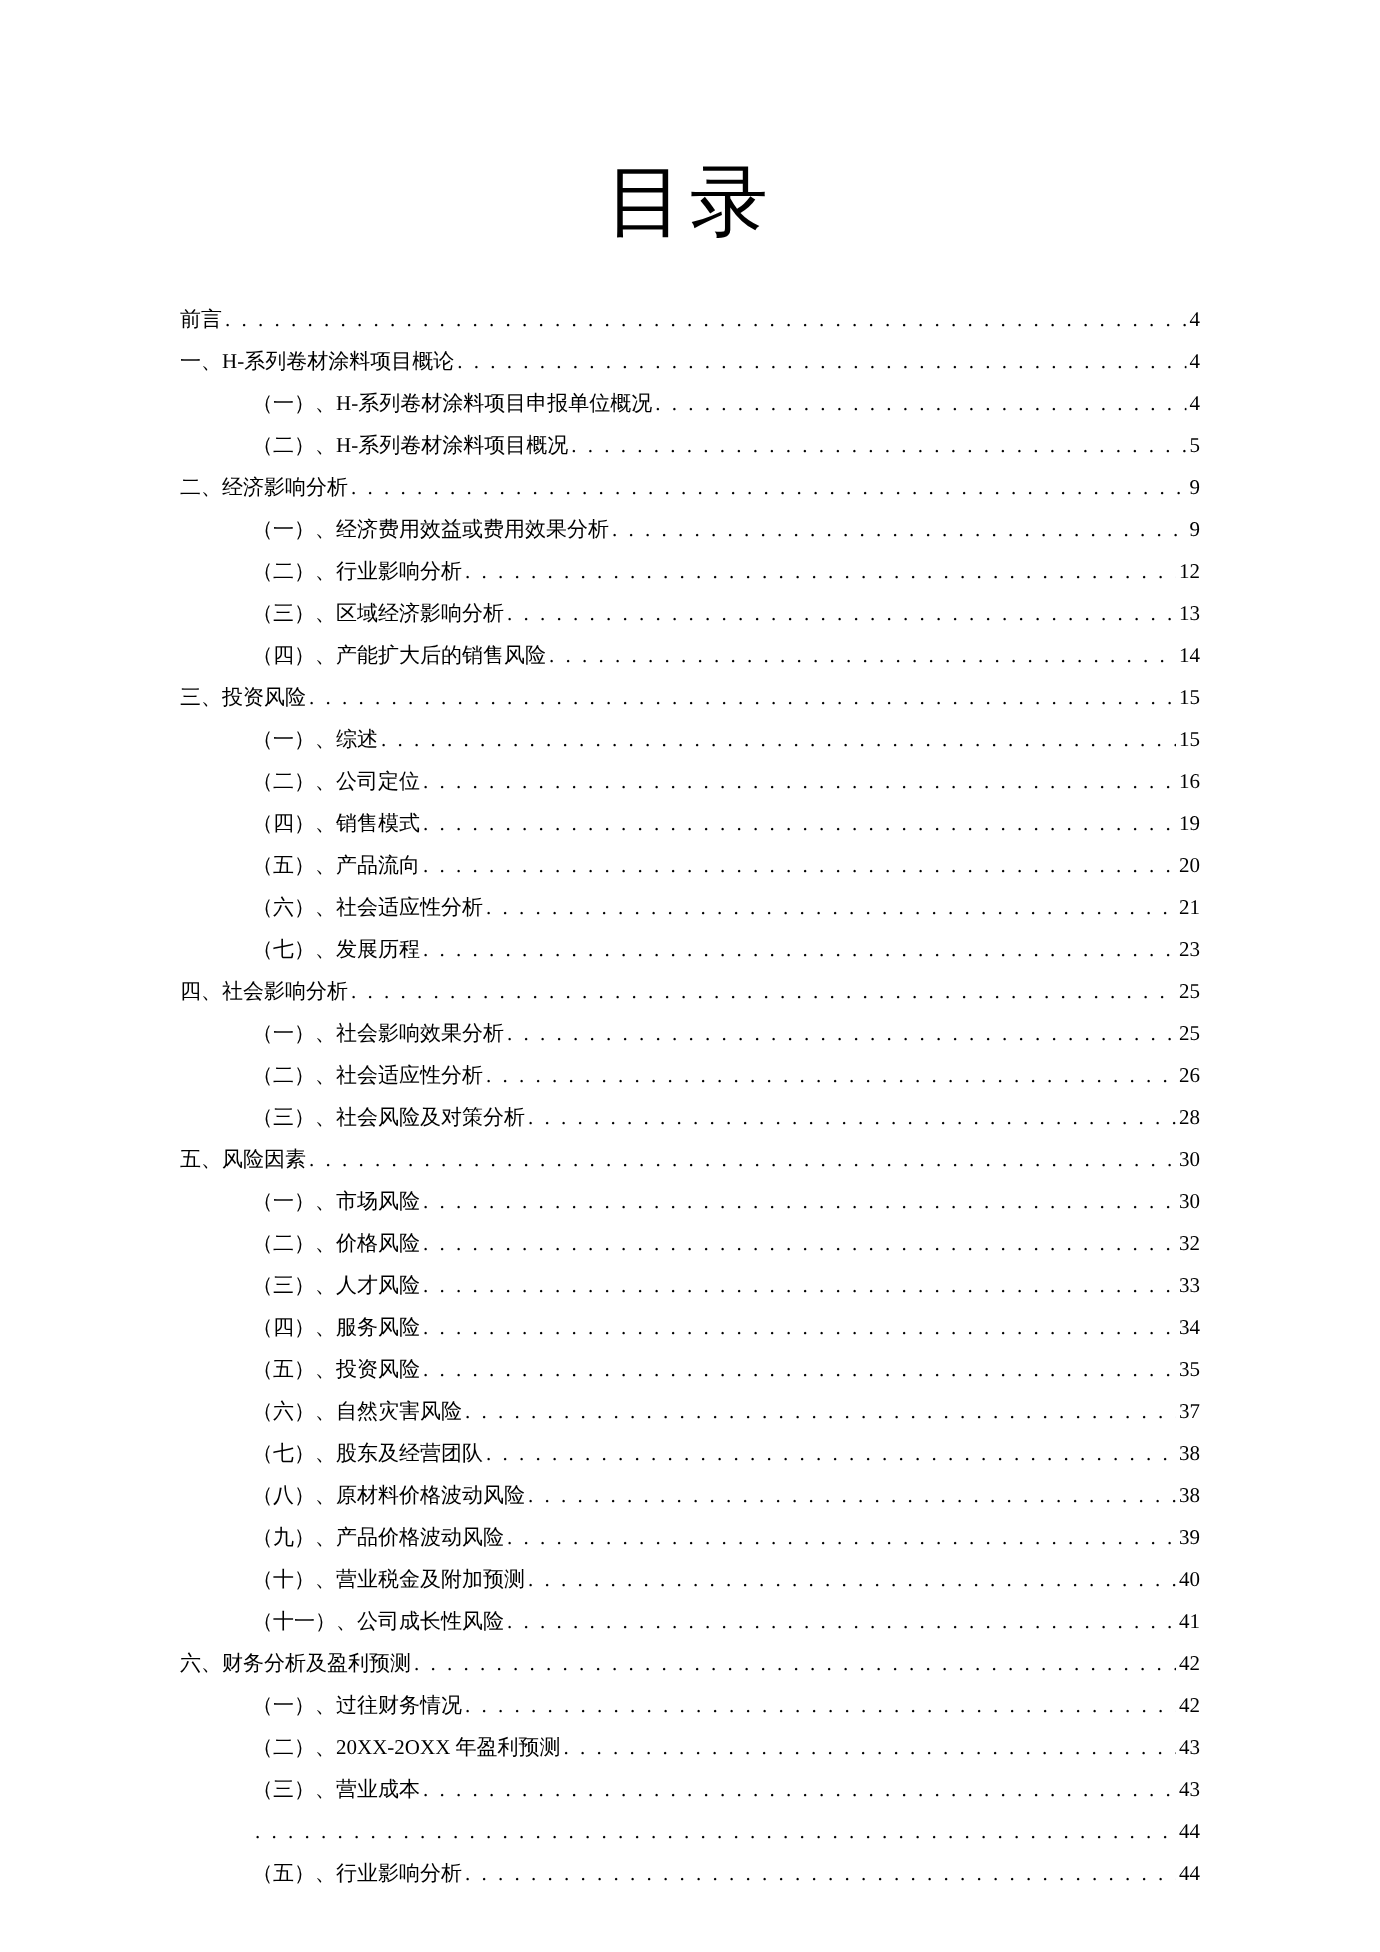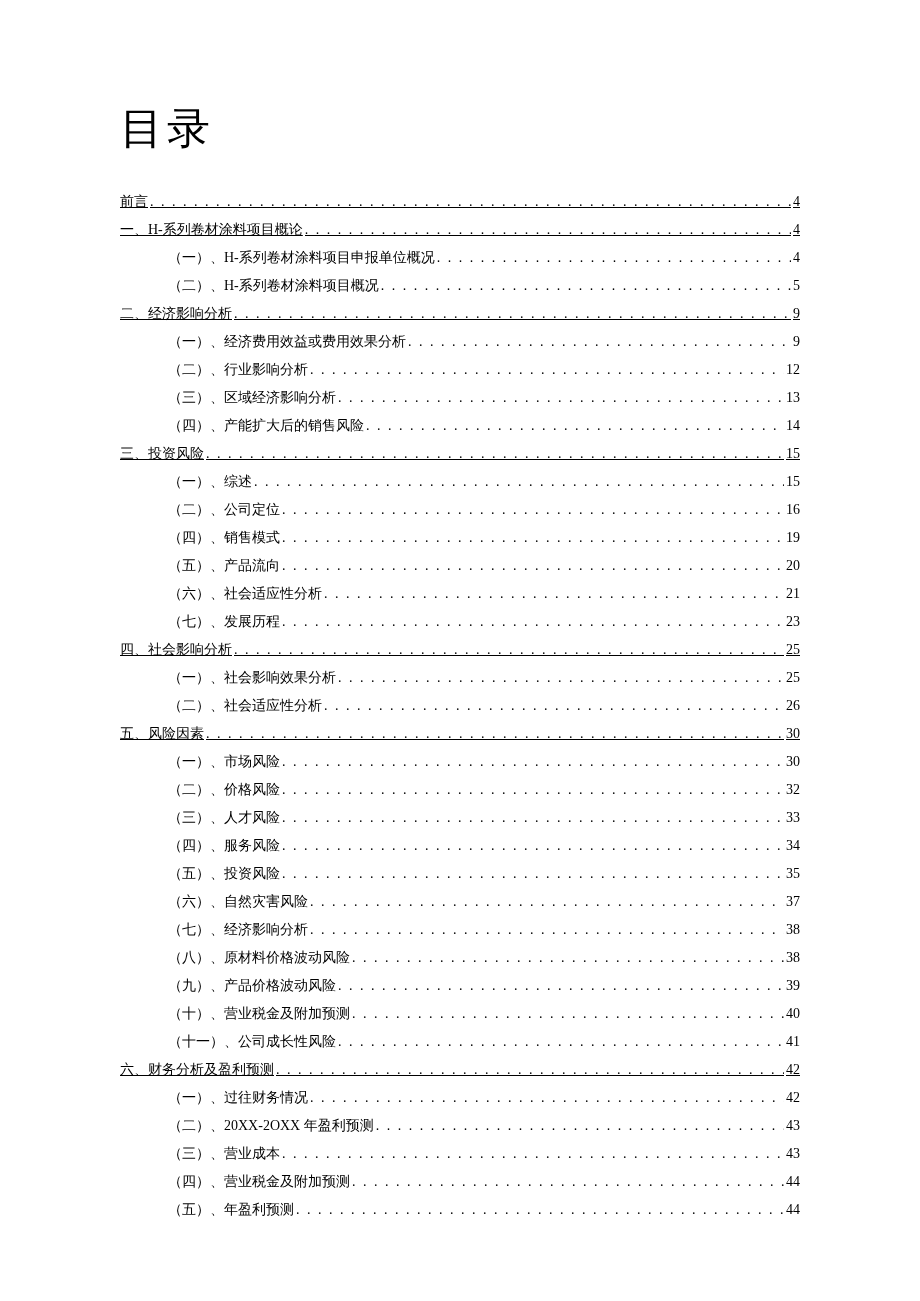--- a/index.html
+++ b/index.html
@@ -6,21 +6,22 @@
     background: #ffffff;
     margin: 0;
     padding: 0;
     font-family: "SimSun", "宋体", serif;
     width: 920px;
   }
   .page {
     padding: 100px 120px 60px 120px;
   }
   .title {
-    font-size: 43px;
+    text-align: center;
+    font-size: 52px;
     font-family: "SimSun", "宋体", serif;
     letter-spacing: 4px;
     margin-bottom: 30px;
   }
   .toc {
     font-size: 14px;
     color: #000;
   }
   .entry {
     display: flex;
@@ -38,21 +39,21 @@
     color: #000;
     margin: 0 2px;
   }
   .entry .dots::after {
     content: ". . . . . . . . . . . . . . . . . . . . . . . . . . . . . . . . . . . . . . . . . . . . . . . . . . . . . . . . . . . . . . . . . . . . . . . . . . . . . . . . . . . . . . . . . . . . . . . . . . . . . . . . . . . . . . . . . . . . . . . . . . . . . . . . . . . . . . . . . . . . . . . . . . . . . . . . . . . . . . . . . . . . . . . . . . . . . . . . . . . . . . . . . . . . . . . . . . . . . . . . ";
   }
   .entry .page-num {
     flex: 0 0 auto;
     text-align: right;
   }
-  .level-0 { padding-left: 0; text-decoration: underline; }
+  .level-0 { padding-left: 0; }
   .level-1 { padding-left: 48px; }
 </style>
 </head>
 <body>
 
 <div class="page">
   <div class="title">目录</div>
   <div class="toc" id="toc">
       <div class="entry level-0">
         <span class="label">前言</span>
@@ -142,20 +143,25 @@
       <div class="entry level-1">
         <span class="label">（一）、社会影响效果分析</span>
         <span class="dots"></span>
         <span class="page-num">25</span>
       </div>
       <div class="entry level-1">
         <span class="label">（二）、社会适应性分析</span>
         <span class="dots"></span>
         <span class="page-num">26</span>
       </div>
+      <div class="entry level-1">
+        <span class="label">（三）、社会风险及对策分析</span>
+        <span class="dots"></span>
+        <span class="page-num">28</span>
+      </div>
       <div class="entry level-0">
         <span class="label">五、风险因素</span>
         <span class="dots"></span>
         <span class="page-num">30</span>
       </div>
       <div class="entry level-1">
         <span class="label">（一）、市场风险</span>
         <span class="dots"></span>
         <span class="page-num">30</span>
       </div>
@@ -178,21 +184,21 @@
         <span class="label">（五）、投资风险</span>
         <span class="dots"></span>
         <span class="page-num">35</span>
       </div>
       <div class="entry level-1">
         <span class="label">（六）、自然灾害风险</span>
         <span class="dots"></span>
         <span class="page-num">37</span>
       </div>
       <div class="entry level-1">
-        <span class="label">（七）、经济影响分析</span>
+        <span class="label">（七）、股东及经营团队</span>
         <span class="dots"></span>
         <span class="page-num">38</span>
       </div>
       <div class="entry level-1">
         <span class="label">（八）、原材料价格波动风险</span>
         <span class="dots"></span>
         <span class="page-num">38</span>
       </div>
       <div class="entry level-1">
         <span class="label">（九）、产品价格波动风险</span>
@@ -223,23 +229,22 @@
         <span class="label">（二）、20XX-2OXX 年盈利预测</span>
         <span class="dots"></span>
         <span class="page-num">43</span>
       </div>
       <div class="entry level-1">
         <span class="label">（三）、营业成本</span>
         <span class="dots"></span>
         <span class="page-num">43</span>
       </div>
       <div class="entry level-1">
-        <span class="label">（四）、营业税金及附加预测</span>
         <span class="dots"></span>
         <span class="page-num">44</span>
       </div>
       <div class="entry level-1">
-        <span class="label">（五）、年盈利预测</span>
+        <span class="label">（五）、行业影响分析</span>
         <span class="dots"></span>
         <span class="page-num">44</span>
       </div>
     </div>
 </div>
 
 </body></html>

